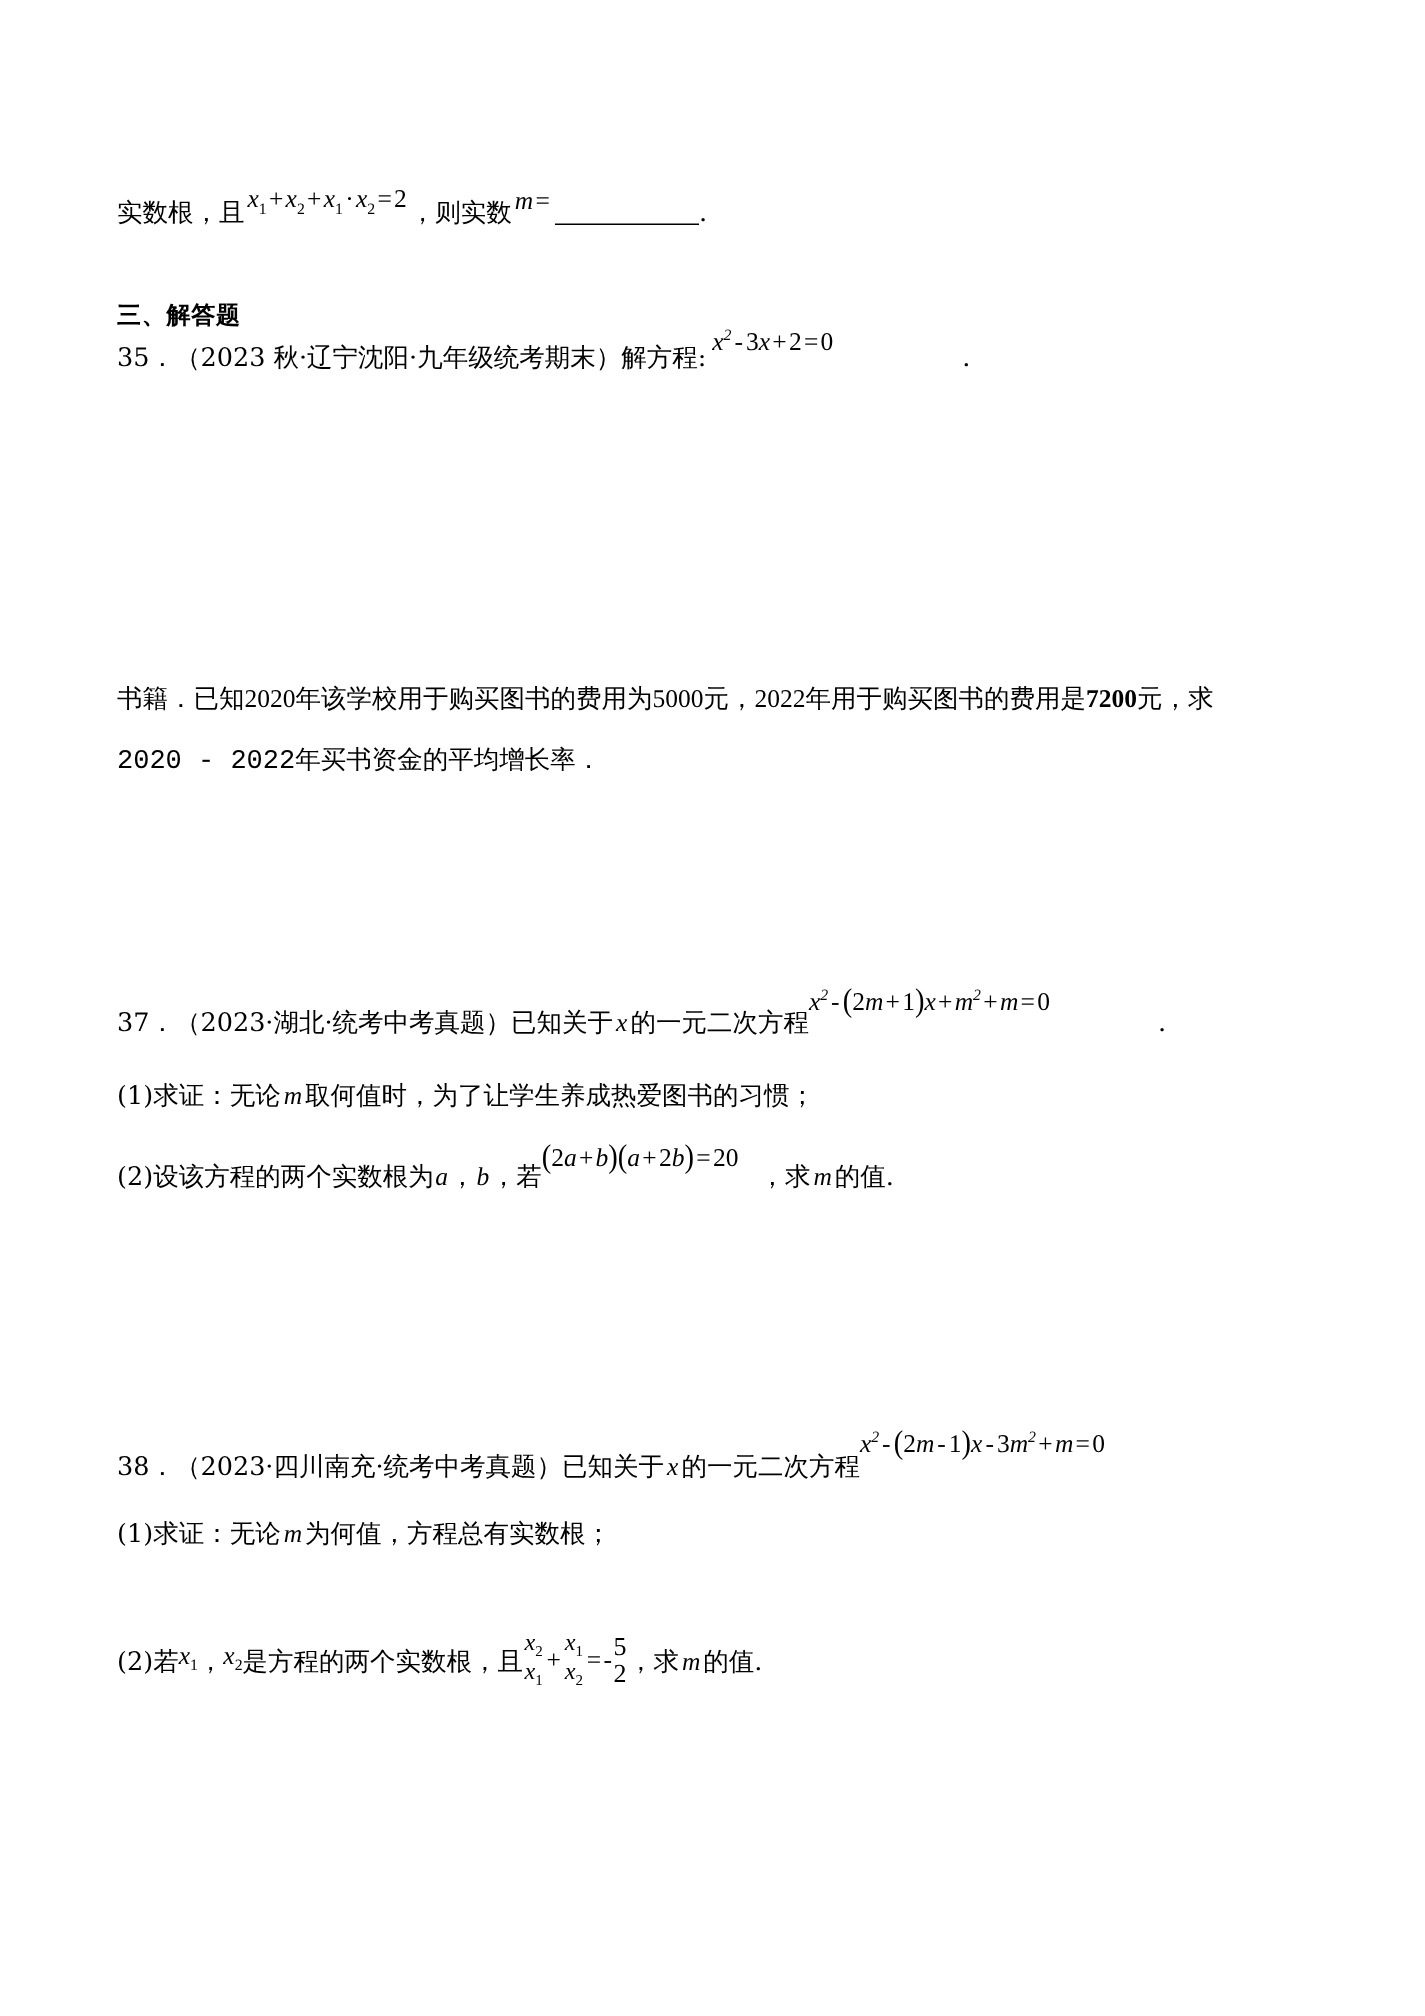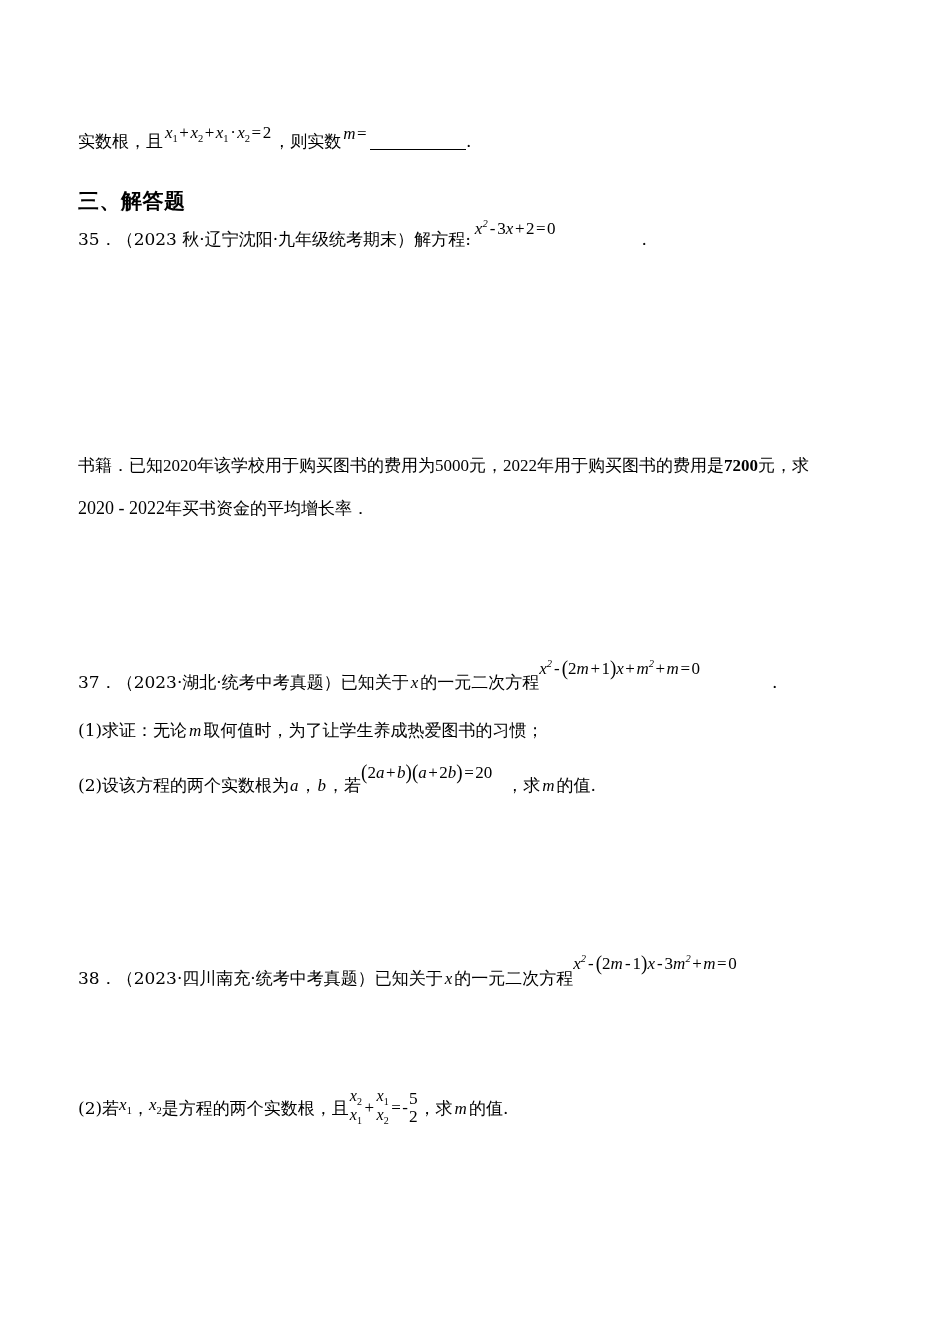--- a/index.html
+++ b/index.html
@@ -24,23 +24,24 @@
   }
   
   .blk {
     position: absolute;
     font-size: 17px;
     line-height: 1.0;
     white-space: nowrap;
   }
   .cn { font-family: "DejaVu Serif", "Liberation Serif", serif; }
   .sec-head {
-    font-size: 21px;
+    font-size: 16px;
     font-weight: bold;
     letter-spacing: 0.5px;
+    margin-top: 12px;
   }
   
   .eq {
     font-family: "Liberation Serif", "DejaVu Serif", serif;
     font-style: italic;
     font-size: 17px;
     white-space: nowrap;
     display: inline-block;
     vertical-align: baseline;
   }
@@ -118,37 +119,40 @@
   <div class="blk cn" style="left:78px; top:230px;">
     <span>35．</span><span>（2023 秋·辽宁沈阳·九年级统考期末）</span><span>解方程:</span><span class="eq" style="position:relative; top:-11px; margin-left:4px;"><span>x</span><sup>2</sup><span class="dash">-</span><span class="num">3</span><span>x</span><span class="op">+</span><span class="num">2</span><span class="op">=</span><span class="num">0</span></span><span style="display:inline-block; width:86px;"></span><span>.</span>
   </div>
 
 
   <div class="blk cn" style="left:78px; top:457px;">
     <span>书籍．已知</span><span style="font-family:'Liberation Serif',serif;">2020</span><span>年该学校用于购买图书的费用为</span><span style="font-family:'Liberation Serif',serif;">5000</span><span>元，</span><span style="font-family:'Liberation Serif',serif;text-align:center;">2022</span><span>年用于购买图书的费用是</span><span style="font-family:'Liberation Serif',serif;font-weight:bold;">7200</span><span>元，求</span>
   </div>
 
   <div class="blk cn" style="left:78px; top:499px;">
-    <span style="font-family:Liberation Serif, serif; font-size:18px;margin-top:44px;">2020 - 2022</span><span>年买书资金的平均增长率．</span>
+    <span style="font-family:Liberation Mono, monospace; font-size:18px;margin-top:44px;">2020 - 2022</span><span>年买书资金的平均增长率．</span>
   </div>
 
   <div class="blk cn" style="left:78px; top:672px;text-align:center;">
     <span>37．</span><span>（2023·湖北·统考中考真题）</span><span>已知关于</span><span class="eq" style="margin:0 2px;">x</span><span>的一元二次方程</span><span class="eq" style="position:relative; top:-14px;">x<sup>2</sup><span class="dash">-</span><span class="paren-big">(</span><span class="num">2</span>m<span class="op">+</span><span class="num">1</span><span class="paren-big">)</span>x<span class="op">+</span>m<sup>2</sup><span class="op">+</span>m<span class="op">=</span><span class="num">0</span></span><span style="display:inline-block; width:72px;"></span><span>.</span>
   </div>
 
   <div class="blk cn" style="left:78px; top:722px;">
     <span>(1)</span><span>求证：无论</span><span class="eq" style="margin:0 2px;">m</span><span>取何值时，为了让学生养成热爱图书的习惯；</span>
   </div>
 
   <div class="blk cn" style="left:78px; top:775px;">
     <span>(2)</span><span>设该方程的两个实数根为</span><span class="eq" style="margin:0 1px;">a</span><span>，</span><span class="eq" style="margin:0 1px;">b</span><span>，若</span><span class="eq" style="position:relative; top:-13px;"><span class="paren-big">(</span><span class="num">2</span>a<span class="op">+</span>b<span class="paren-big">)</span><span class="paren-big">(</span>a<span class="op">+</span><span class="num">2</span>b<span class="paren-big">)</span><span class="op">=</span><span class="num">20</span></span><span style="display:inline-block; width:14px;"></span><span>，求</span><span class="eq" style="margin:0 2px;">m</span><span>的值.</span>
   </div>
 
   <div class="blk cn" style="left:78px; top:968px;">
     <span>38．</span><span>（2023·四川南充·统考中考真题）</span><span>已知关于</span><span class="eq" style="margin:0 2px;">x</span><span>的一元二次方程</span><span class="eq" style="position:relative; top:-15px;">x<sup>2</sup><span class="dash">-</span><span class="paren-big">(</span><span class="num">2</span>m<span class="dash">-</span><span class="num">1</span><span class="paren-big">)</span>x<span class="dash">-</span><span class="num">3</span>m<sup>2</sup><span class="op">+</span>m<span class="op">=</span><span class="num">0</span></span>
   </div>
 
+  <div class="blk cn" style="left:78px; top:1014px;">
+    <span>(1)</span><span>求证：无论</span><span class="eq" style="margin:0 2px;">m</span><span>为何值，方程总有实数根；</span>
+  </div>
 
   <div class="blk cn" style="left:78px; top:1078px;">
     <span>(2)</span><span>若</span><span class="eq" style="position:relative; top:-4px;"><span>x</span><sub>1</sub></span><span>，</span><span class="eq" style="position:relative; top:-4px;"><span>x</span><sub>2</sub></span><span>是方程的两个实数根，且</span><span class="eq" style="position:relative; top:-2px;"><span class="frac"><span class="numer"><span>x</span><sub>2</sub></span><span class="den"><span>x</span><sub>1</sub></span></span><span class="op" style="vertical-align:-0.05em;">+</span><span class="frac"><span class="numer"><span>x</span><sub>1</sub></span><span class="den"><span>x</span><sub>2</sub></span></span><span class="op" style="vertical-align:-0.05em;">=</span><span class="dash" style="vertical-align:-0.05em; padding:0;">-</span><span class="frac-n"><span>5</span><span>2</span></span></span><span>，求</span><span class="eq" style="margin:0 2px;">m</span><span>的值.</span>
   </div>
 
 </div>
 
 </body></html>

